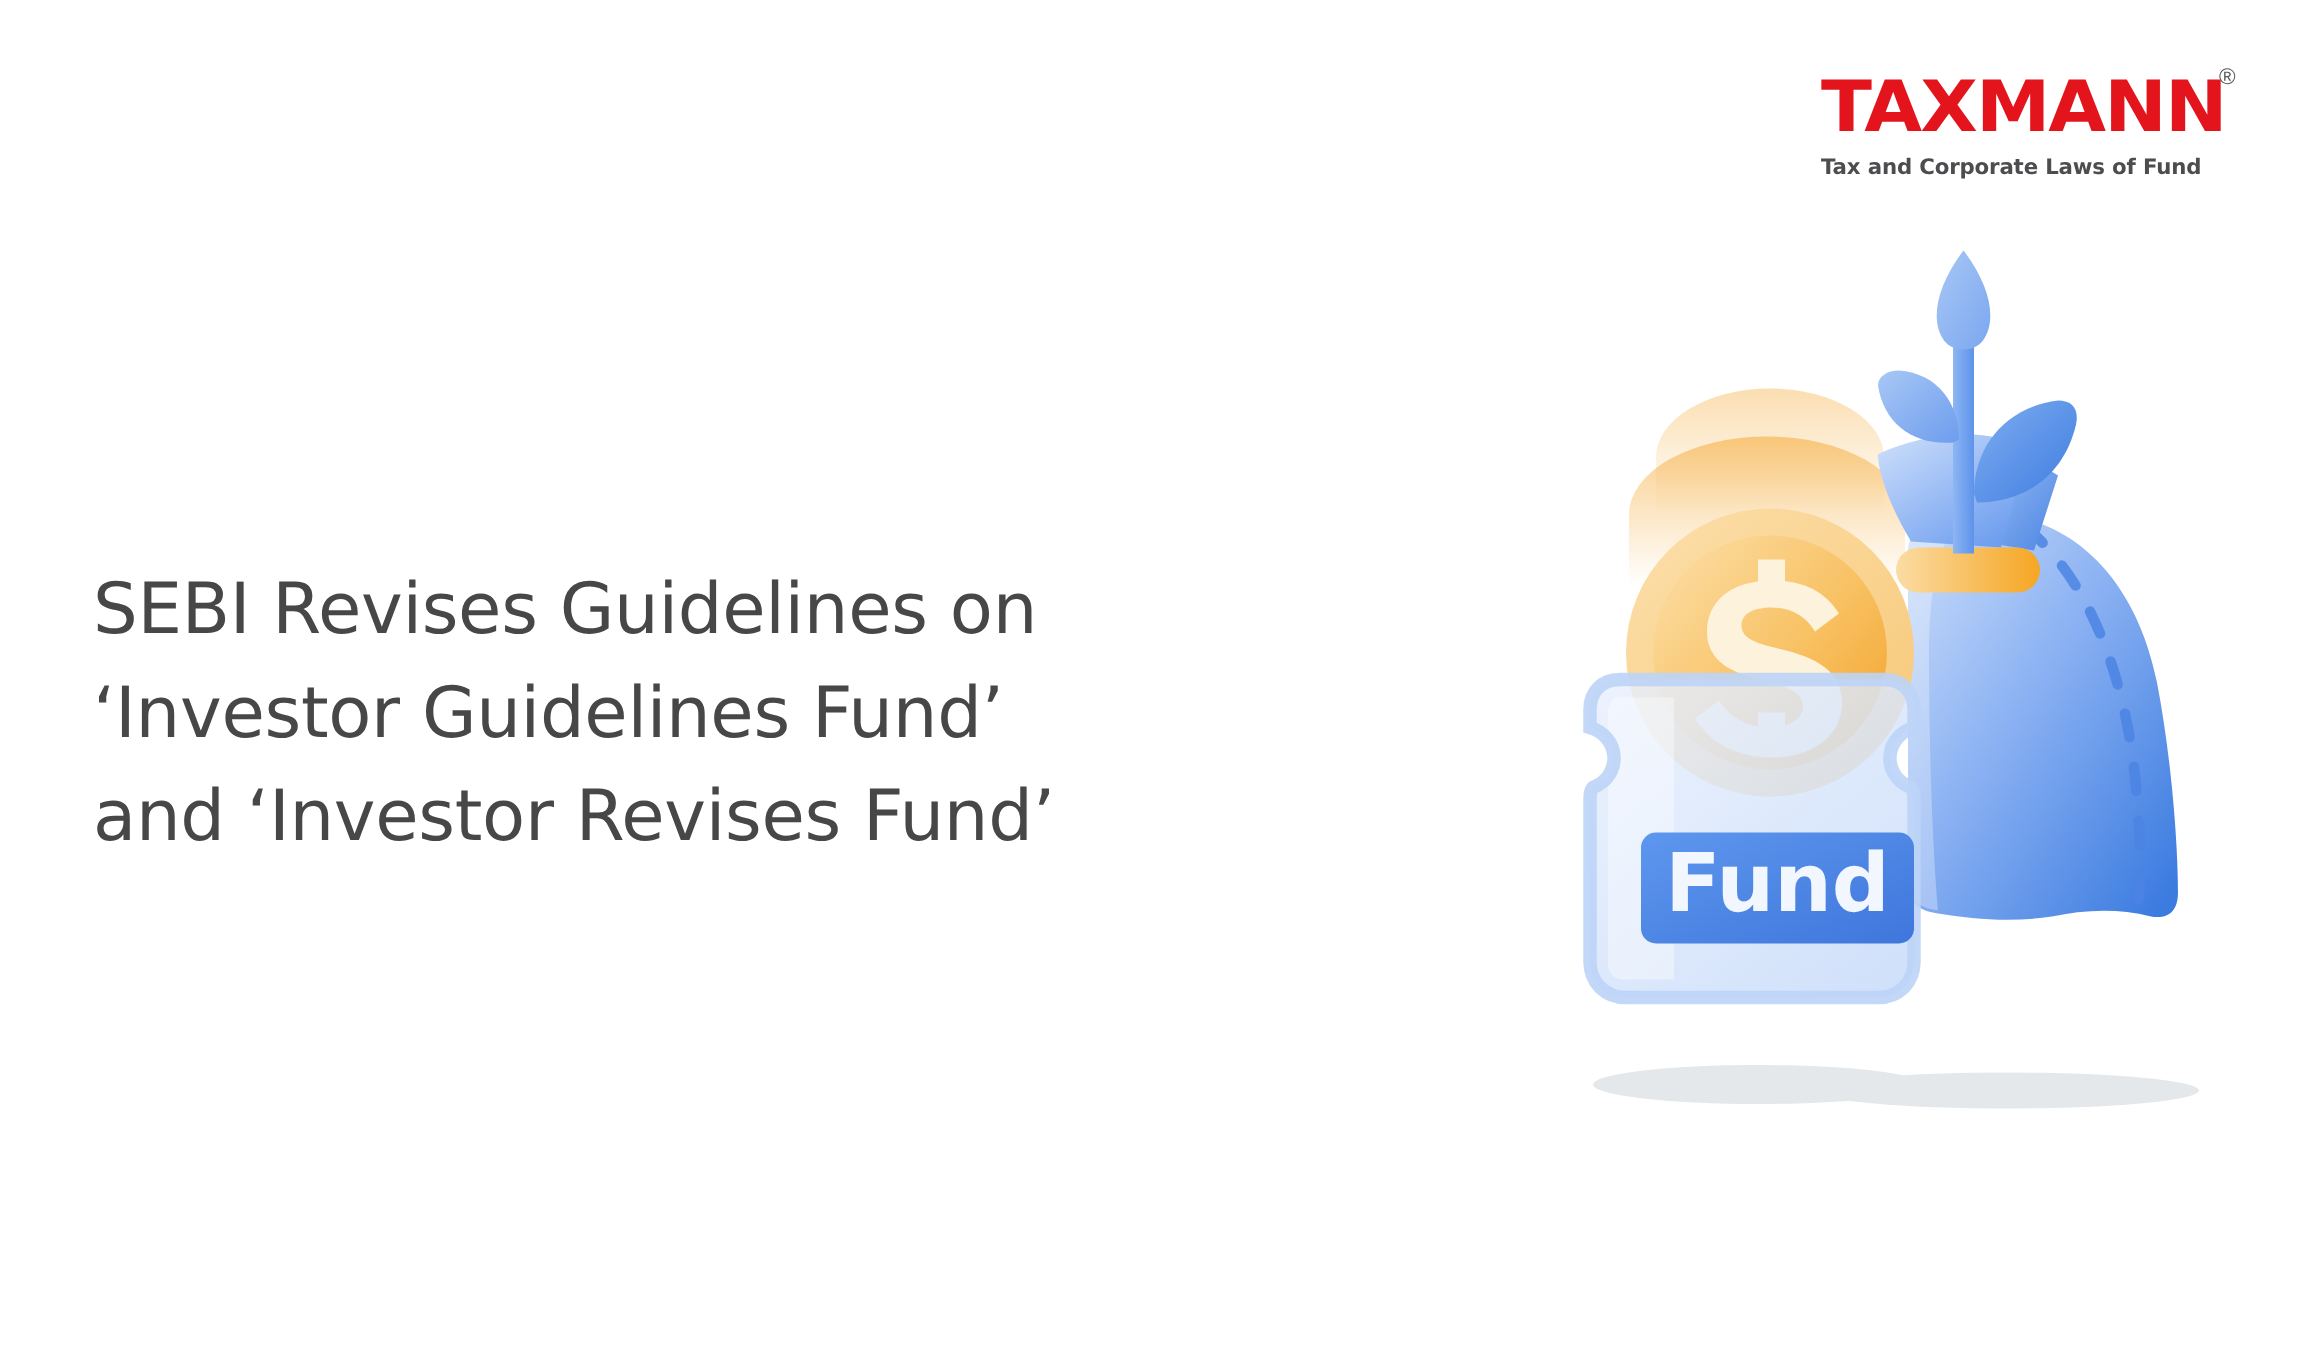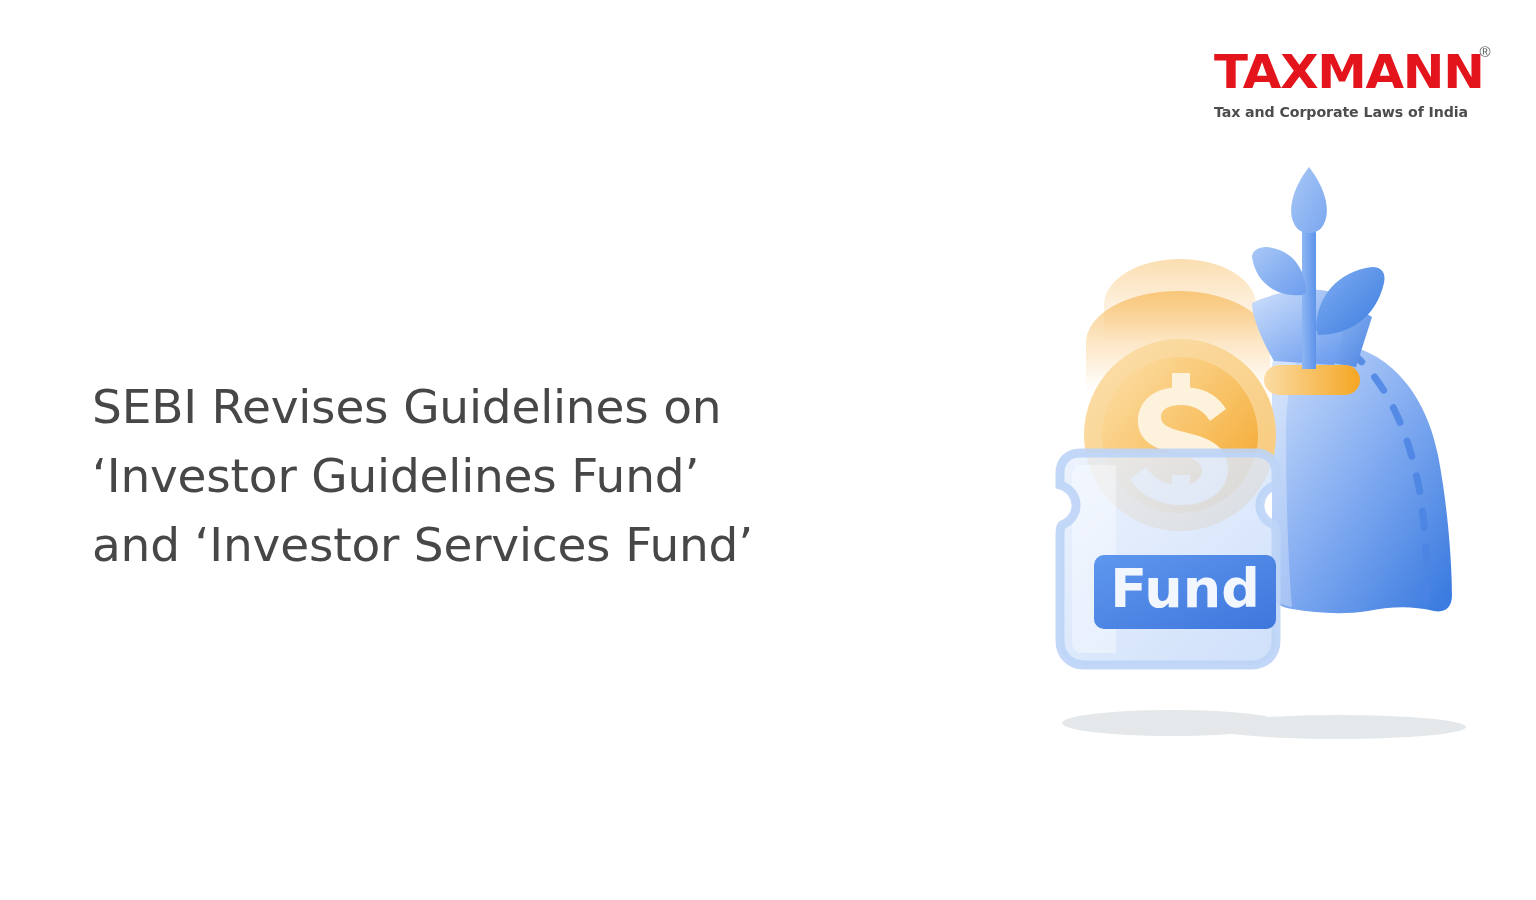--- a/index.html
+++ b/index.html
@@ -69,21 +69,21 @@
     left: 62px;
     top: 372px;
     width: 760px;
     font-family: "DejaVu Sans", "Liberation Sans", sans-serif;
     font-weight: 400;
     font-size: 47px;
     line-height: 1.47;
     color: #474747;
     letter-spacing: -0.2px;
   }
-  .headline-line { display: block; white-space: nowrap; margin-left: 30px; }
+  .headline-line { display: block; white-space: nowrap; }
 
   
   .illustration {
     position: absolute;
     left: 1020px;
     top: 155px;
     width: 480px;
     height: 620px;
   }
   .illustration svg { display: block; width: 100%; height: 100%; }
@@ -91,27 +91,27 @@
 </head>
 <body>
 
 <div class="canvas">
 
   <div class="brand">
     <div class="brand-wordmark-wrap">
       <span class="brand-wordmark">TAXMANN</span>
       <span class="brand-reg">®</span>
     </div>
-    <div class="brand-tagline">Tax and Corporate Laws of India</div>
+    <div class="brand-tagline">Tax and Corporate Laws of Fund</div>
   </div>
 
   <div class="headline">
     <span class="headline-line">SEBI Revises Guidelines on</span>
     <span class="headline-line">‘Investor Guidelines Fund’</span>
-    <span class="headline-line">and ‘Investor Services Fund’</span>
+    <span class="headline-line">and ‘Investor Revises Fund’</span>
   </div>
 
   <div class="illustration">
     <svg viewBox="0 0 480 620" xmlns="http://www.w3.org/2000/svg">
       <defs>
         <linearGradient id="gCoinRing" x1="0" y1="0" x2="1" y2="1">
           <stop offset="0" stop-color="#fcdfab"></stop>
           <stop offset="1" stop-color="#f7c877"></stop>
         </linearGradient>
         <linearGradient id="gCoinDisc" x1="0" y1="0.1" x2="1" y2="0.95">

